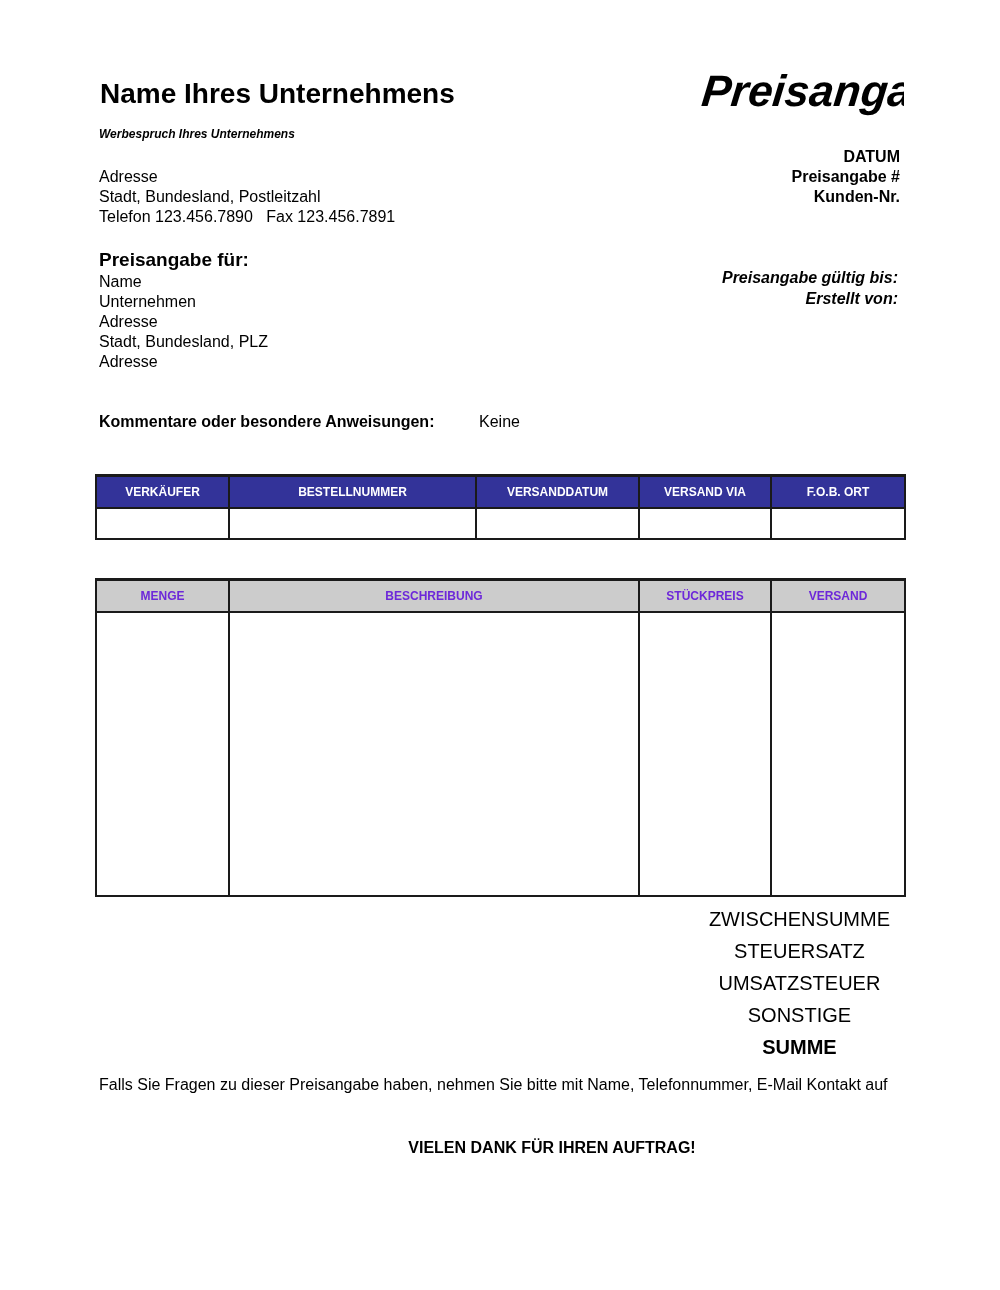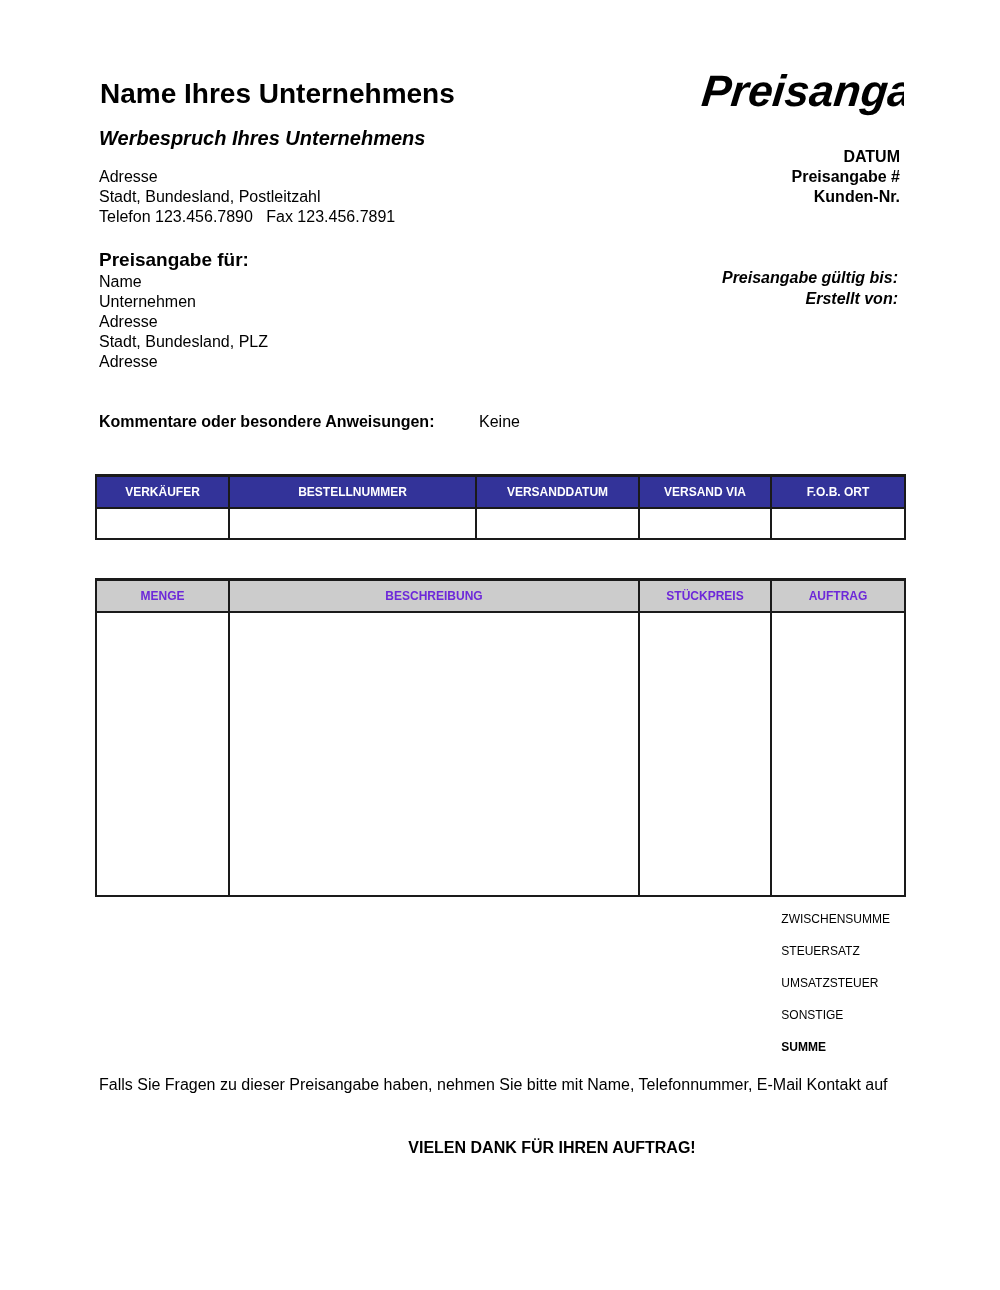--- a/index.html
+++ b/index.html
@@ -1,20 +1,20 @@
 <!DOCTYPE html>
 <html><head>
 <meta charset="utf-8">
 <style>
   html, body { margin: 0; padding: 0; background: #ffffff; }
   body { width: 1000px; height: 1290px; position: relative; overflow: hidden;
          font-family: "Liberation Sans", sans-serif; color: #000; }
   .abs { position: absolute; }
   .company-name { left: 100px; top: 78px; font-size: 28px; font-weight: bold; white-space: nowrap; }
-  .slogan { left: 99px; top: 127px; font-size: 20px; font-weight: bold; font-style: italic; }
+  .slogan { left: 99px; top: 127px; font-size: 12px; font-weight: bold; font-style: italic; }
   .addr { left: 99px; top: 167px; font-size: 16px; line-height: 20px; }
   .addr div { white-space: pre; }
   .doc-title-clip { left: 700px; top: 66px; width: 204px; height: 52px; overflow: hidden; }
   .doc-title { position: absolute; right: -60px; top: 0; font-size: 44px; font-weight: bold;
                font-style: italic; white-space: nowrap; letter-spacing: 0px; transform: skewX(-6deg); }
   .meta { right: 100px; top: 147px; text-align: right; font-size: 16px; font-weight: bold; line-height: 20px; }
   .meta2 { right: 102px; top: 251px; text-align: right; font-size: 16px; font-weight: bold; font-style: italic; line-height: 21px; margin-top: 16px; }
   .billto-title { left: 99px; top: 249px; font-size: 19px; font-weight: bold; }
   .billto { left: 99px; top: 272px; font-size: 16px; line-height: 20px; }
   .comments-label { left: 99px; top: 413px; font-size: 16px; font-weight: bold; }
@@ -23,21 +23,21 @@
   table.grid { position: absolute; left: 95px; width: 809px; border-collapse: collapse; table-layout: fixed; }
   table.grid th, table.grid td { border: 2px solid #1a1a1a; padding: 0; }
   table.grid th { font-size: 12px; font-weight: bold; text-align: center; white-space: nowrap; }
   .t1 { top: 474px; border-top: 3px solid #1a1a1a; }
   .t1 th { background: #333399; color: #ffffff; height: 30px; }
   .t1 td { height: 29px; }
   .t2 { top: 578px; border-top: 3px solid #1a1a1a; }
   .t2 th { background: #cccccc; color: #6d28d9; height: 30px; }
   .t2 td { height: 282px; }
 
-  .totals { right: 110px; top: 903px; text-align: left; font-size: 12px; line-height: 32px; }
+  .totals { right: 110px; top: 903px; text-align: center; font-size: 20px; line-height: 32px; }
   .totals .bold { font-weight: bold; }
   .footer-note { left: 99px; top: 1076px; font-size: 16px; white-space: nowrap; }
   .thanks { left: 0; width: 1104px; top: 1139px; text-align: center; font-size: 16px; font-weight: bold; }
 </style>
 </head>
 <body>
 
 <div class="abs company-name">Name Ihres Unternehmens</div>
 <div class="abs slogan">Werbespruch Ihres Unternehmens</div>
 <div class="abs addr">
@@ -106,21 +106,21 @@
     <col style="width:133px">
       <col style="width:410px">
       <col style="width:132px">
       <col style="width:134px">
   </colgroup>
   <thead>
     <tr>
       <th>MENGE</th>
       <th>BESCHREIBUNG</th>
       <th>STÜCKPREIS</th>
-      <th>AUFTRAG</th>
+      <th>VERSAND</th>
     </tr>
   </thead>
   <tbody>
     <tr>
       <td></td>
       <td></td>
       <td></td>
       <td></td>
     </tr>
   </tbody>

